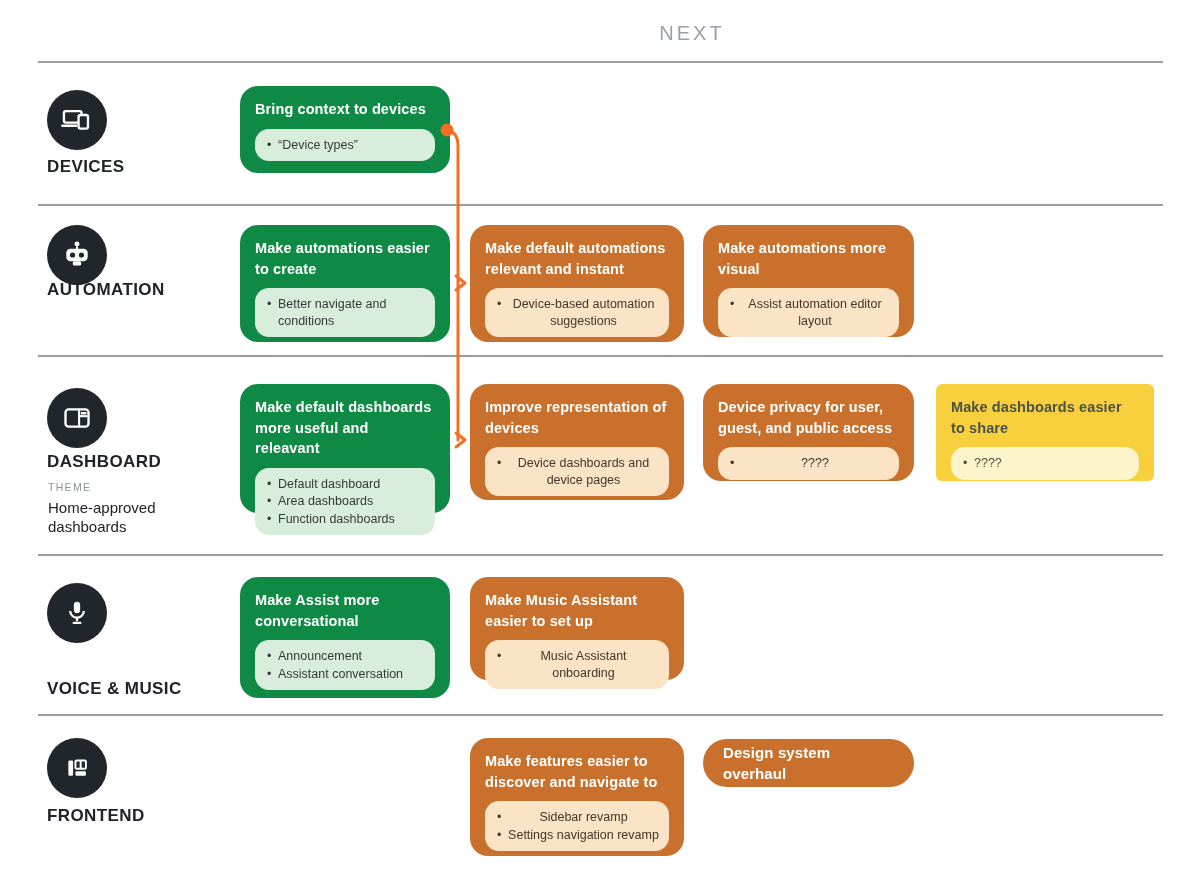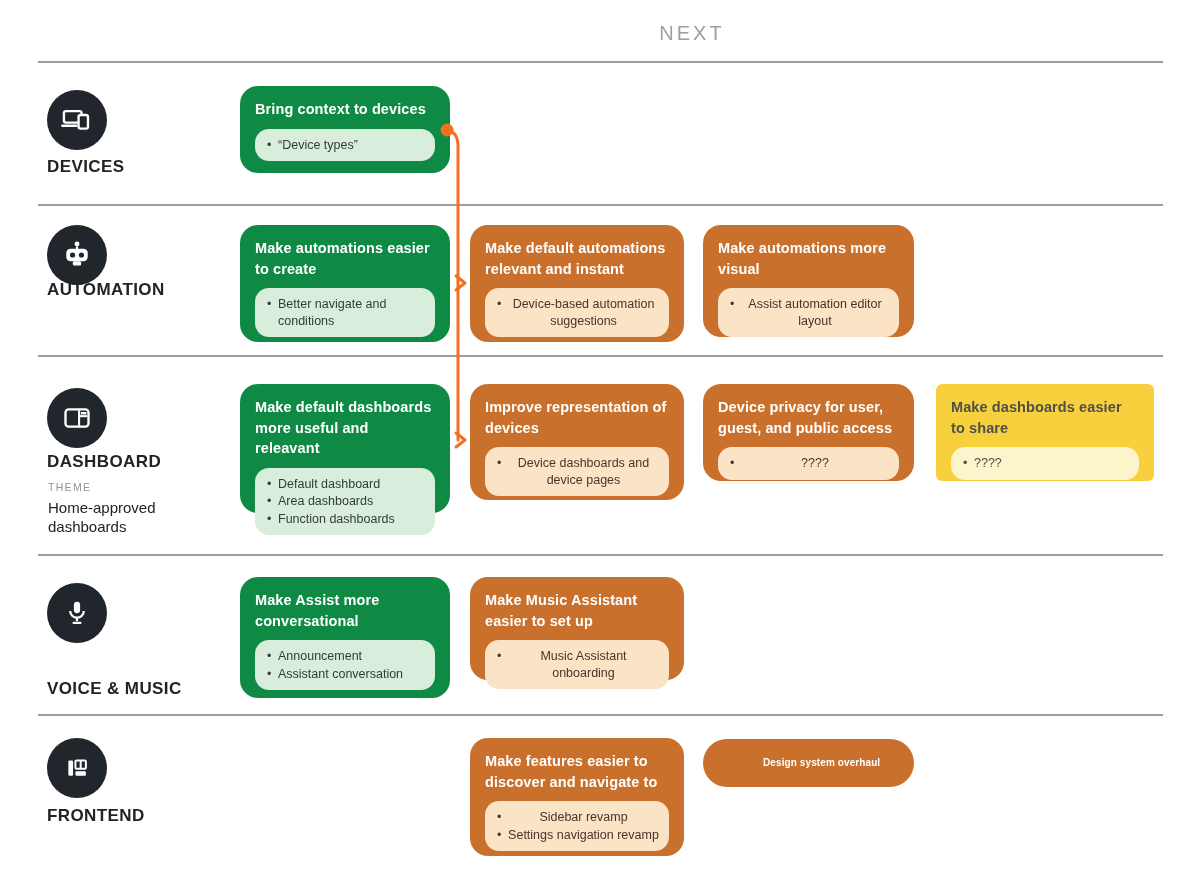--- a/index.html
+++ b/index.html
@@ -40,21 +40,21 @@
   .card.yellow .card-title{color:var(--yellow-text,#4c5147);}
   .pill{
     margin-top:9px;border-radius:14px;padding:7px 10px;font-size:12.5px;line-height:1.32;
   }
   .card.green .pill{background:var(--green-pill,#d9eddd);color:var(--green-pill-text,#333b35);}
   .card.orange .pill{background:var(--orange-pill,#fbe3c6);color:var(--orange-pill-text,#45362a);text-align:center;}
   .card.yellow .pill{background:var(--yellow-pill,#fcf4cb);color:var(--yellow-text,#4c5147);}
   .pill-item{position:relative;padding-left:13px;margin:1px 0;}
   .pill-item::before{content:"•";position:absolute;left:2px;top:0;}
   .card.compact{display:flex;align-items:center;border-radius:24px;padding:0 20px;}
-  .card.compact .card-title{font-size:10px;margin-left:40px;}
+  .card.compact .card-title{font-size:15px;}
   svg.connector{position:absolute;left:0;top:0;pointer-events:none;}
 </style>
 </head>
 <body>
 
 <div id="canvas">
 
   <div class="col-header" style="left:470px;width:444px;">NEXT</div>
 
   <div class="hr" style="top:61px;"></div>

